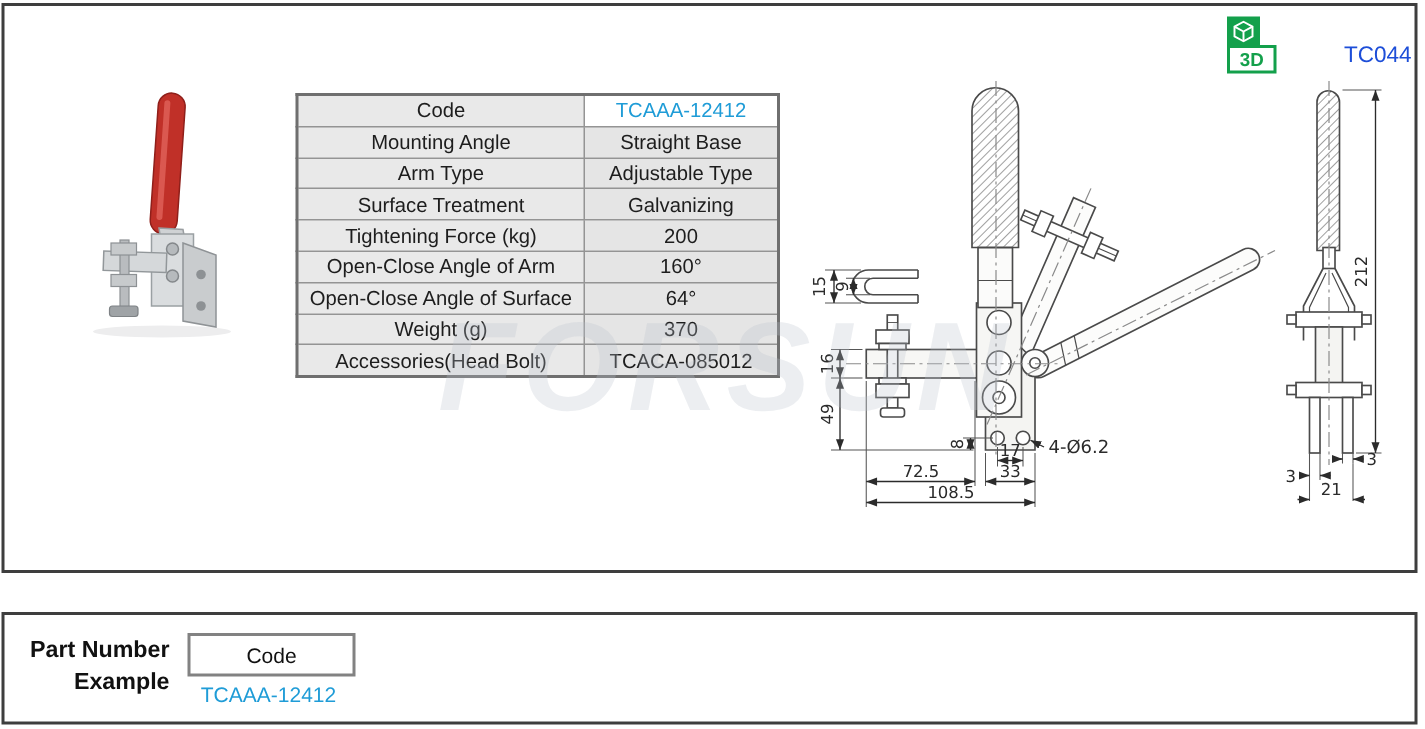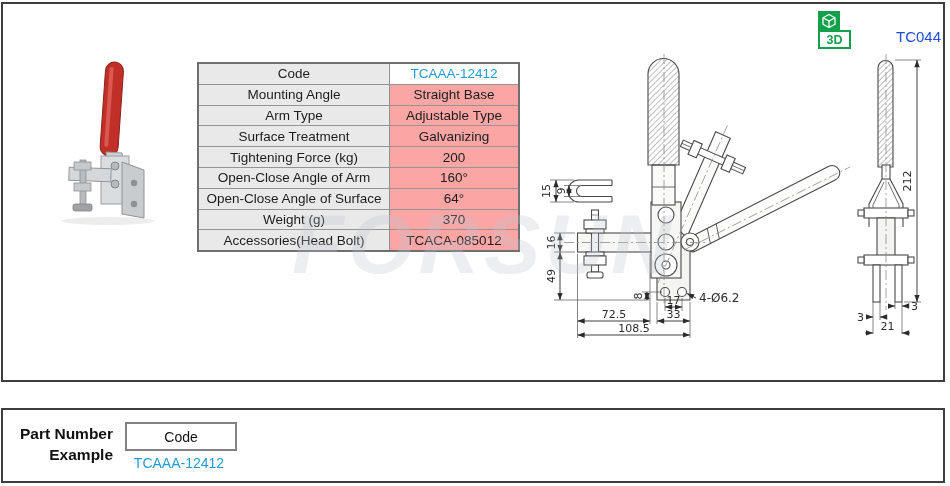--- a/index.html
+++ b/index.html
@@ -16,21 +16,21 @@
                letter-spacing:5px; color:rgba(185,195,203,0.28);
                pointer-events:none; }
 
   .photo { position:absolute; left:42px; top:56px; z-index:1; }
 
   .spec { position:absolute; left:197px; top:62px; z-index:2;
           border-collapse:collapse; border:2px solid #6f6f6f; }
   .spec td { border:1px solid #949494; height:19.8px; padding:0 6px;
              font-size:13.5px; text-align:center; color:#1d1d1d; white-space:nowrap; }
   .spec td.lbl { width:178px; background:#e9e9e9; }
-  .spec td.val { width:116px; background:#fca5a5; }
+  .spec td.val { width:116px; background:#e5e5e5; }
   .spec tr.code-row td.val { background:#ffffff; color:#1f9cd7; }
 
   .badge { position:absolute; left:818px; top:11px; display:flex; z-index:3; cursor:pointer;flex-direction:column; }
   .badge-ico { width:22px; height:19px; background:#13a04b; display:flex;
                align-items:center; justify-content:center; }
   .badge-lbl { width:29px; height:15px; border:2px solid #13a04b; background:#fff;
                color:#13a04b; font-size:12.5px; font-weight:bold;
                display:flex; align-items:center; justify-content:center; }
   .page-code { position:absolute; left:896px; top:28px; font-size:15px; color:#1d4ed8; z-index:3; }
 

